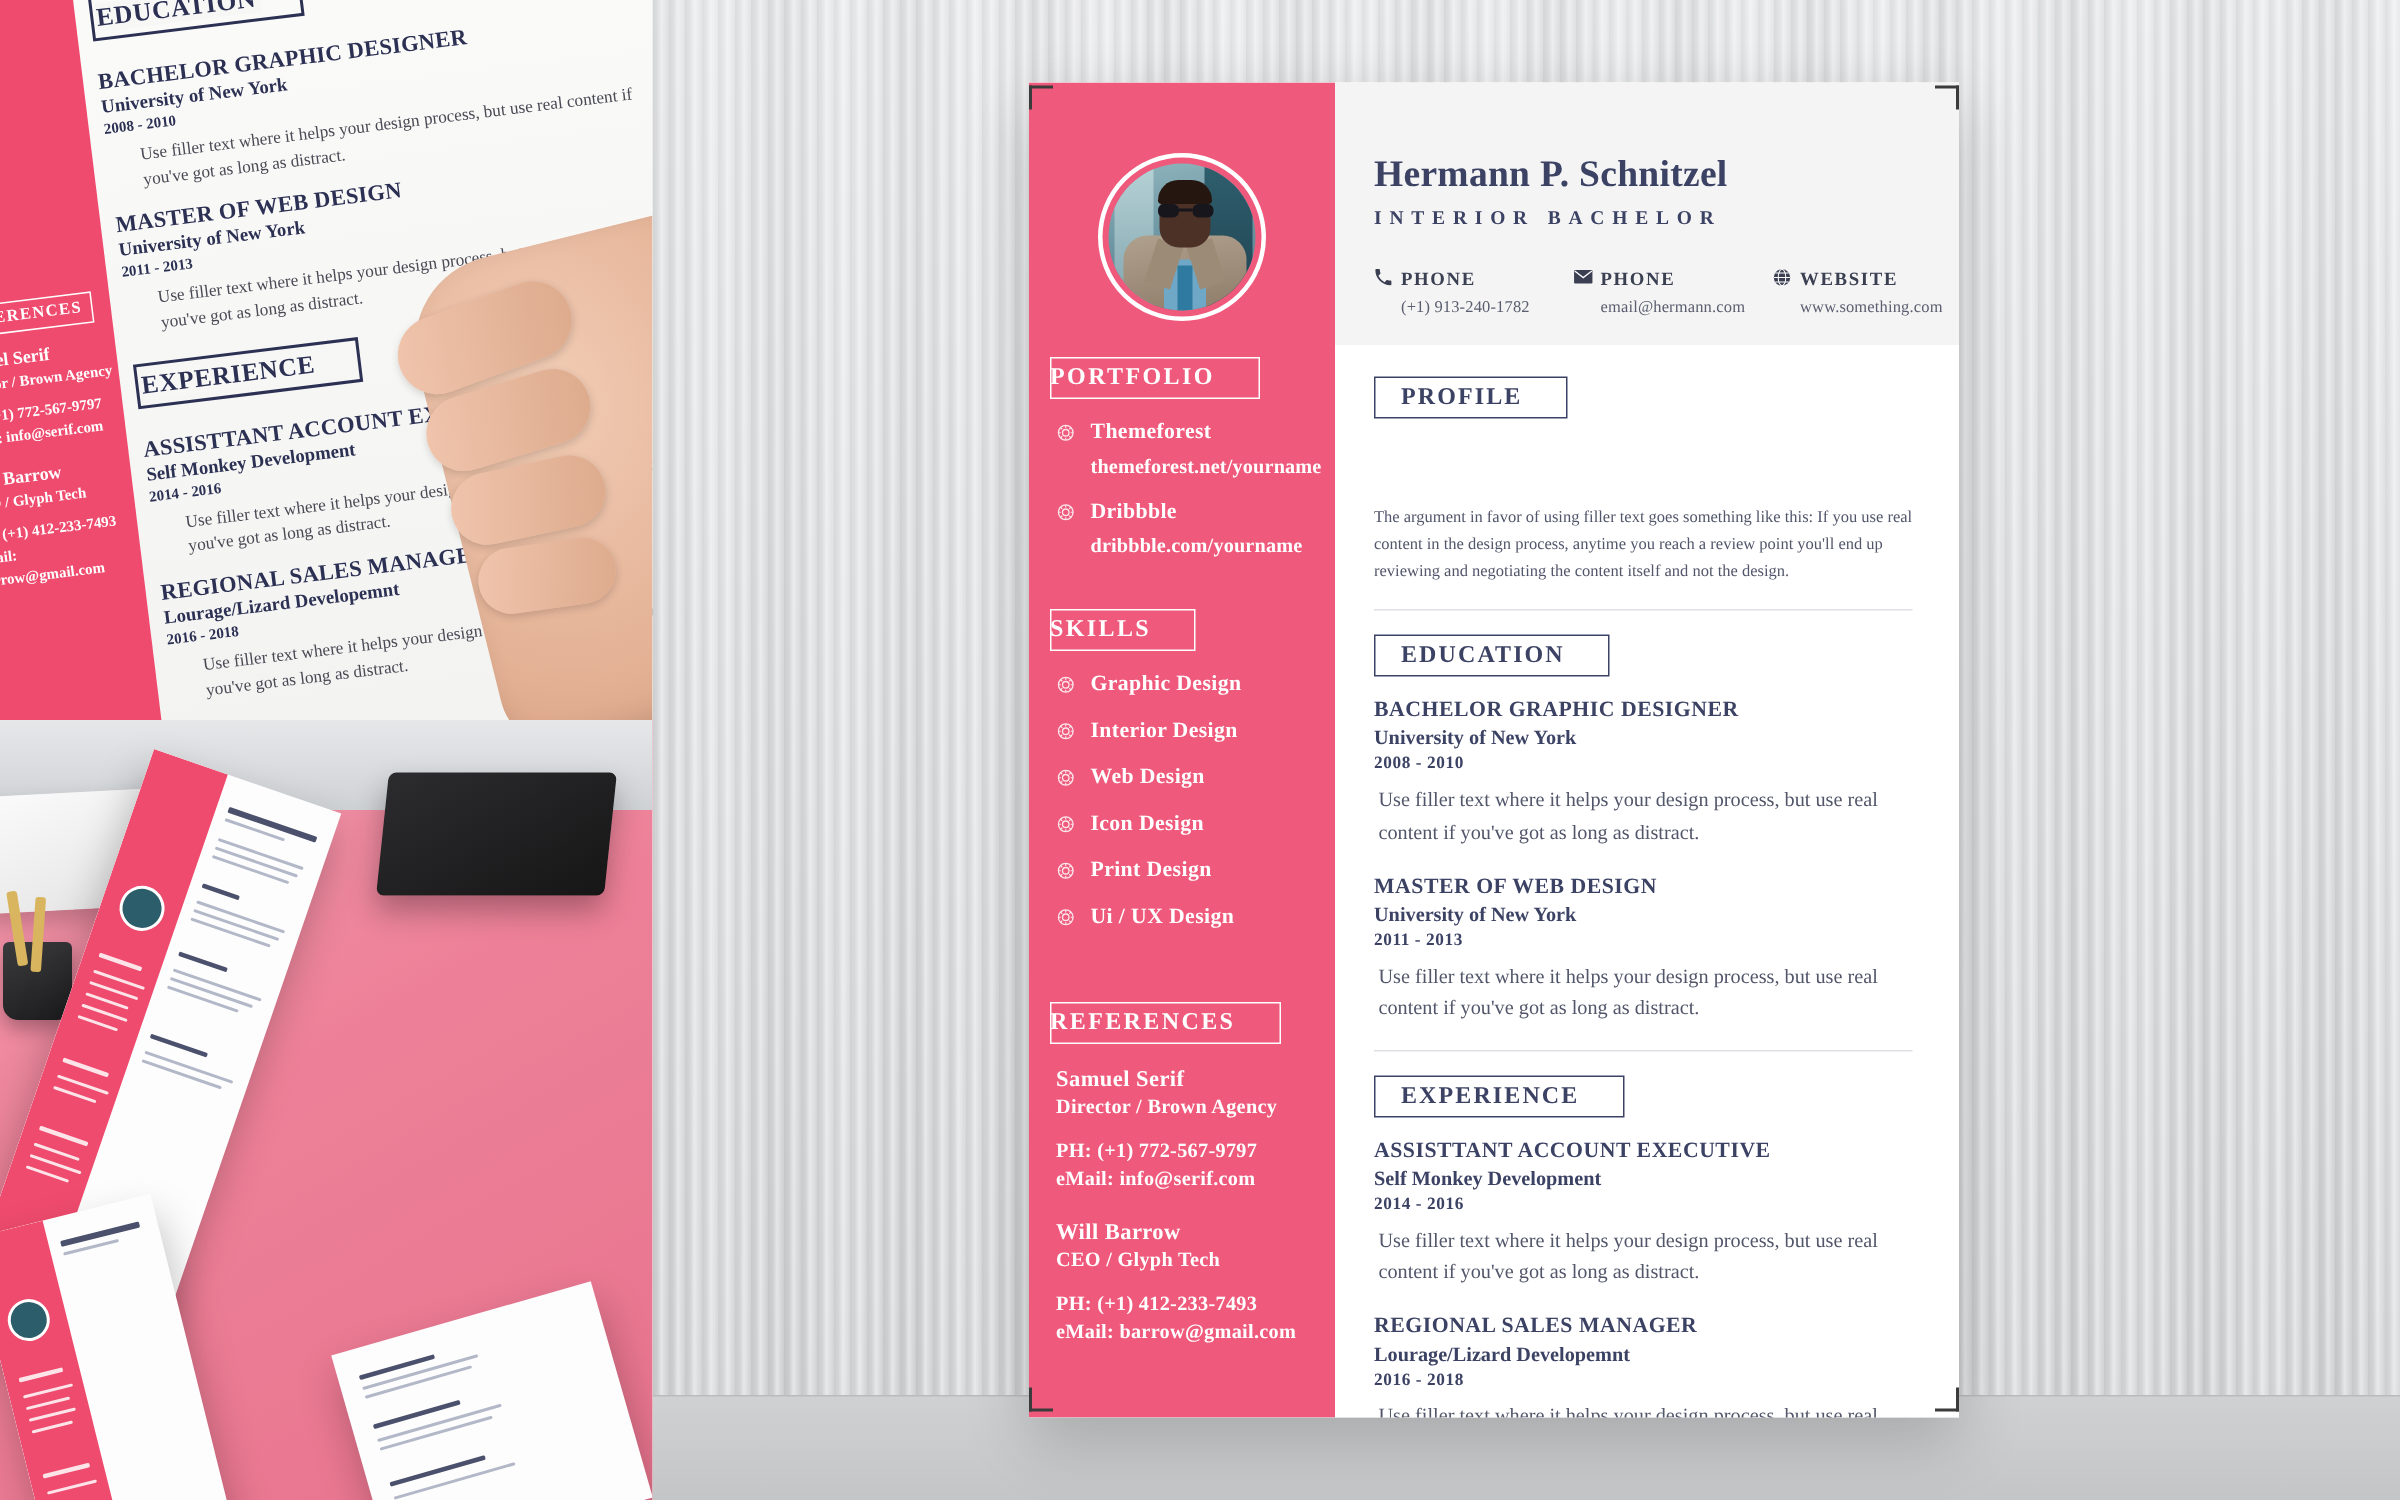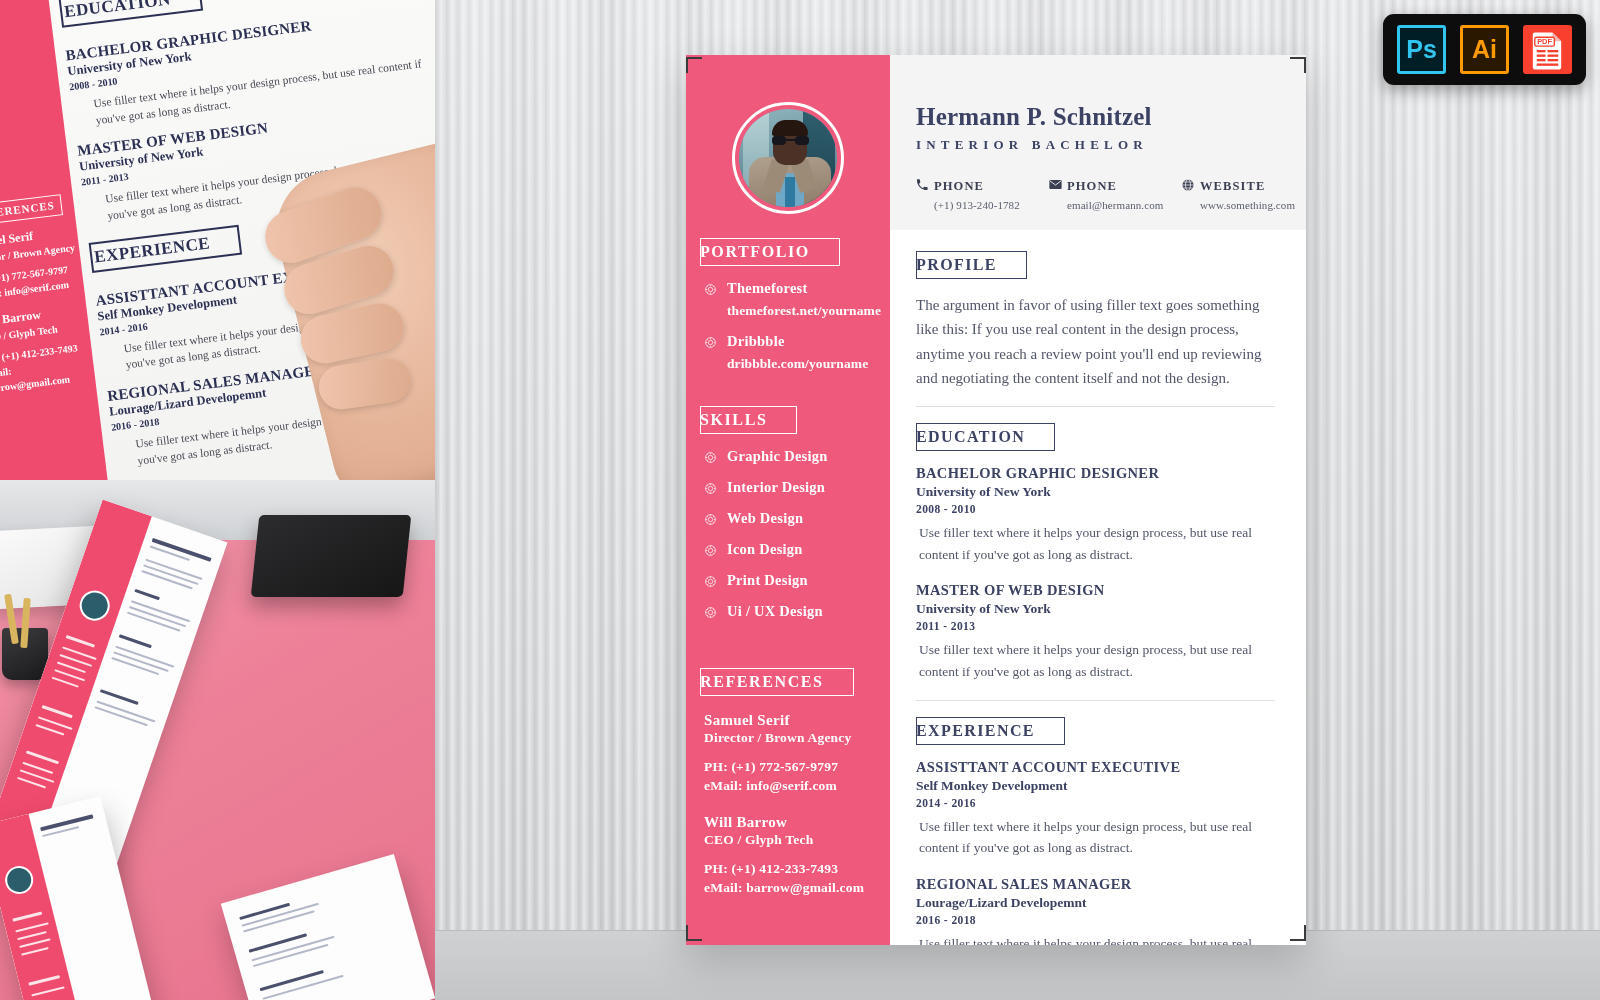--- a/index.html
+++ b/index.html
@@ -182,30 +182,30 @@
   .name { font-size: 25px; font-weight: bold; color: #3c4264; letter-spacing: .2px; line-height: 1.1; }
   .role { font-size: 13px; font-weight: bold; color: #3c4264; letter-spacing: 5.2px; margin-top: 6px; }
   .contacts { display: flex; margin-top: 26px; }
   .c-item { width: 133px; }
   .c-top { display: flex; align-items: flex-start; gap: 6px; color: #3b3f52; font-weight: bold; font-size: 12.5px; letter-spacing: 1.1px; }
   .c-val { font-size: 11px; color: #5a5e6e; margin-top: 5px; margin-left: 18px; letter-spacing: .1px; }
   .c-ico { width: 12px; height: 12px; flex: none; }
 
   .rt-body { padding: 21px 40px 0 26px; }
   .wh-head {
-    display: inline-block; border: 1.5px solid #3c4264; padding: 4px 22px 4px 6px;
+    display: inline-block; border: 1.5px solid #3c4264; padding: 4px 22px 4px 24px;
     font-size: 16px; font-weight: bold; letter-spacing: 1.4px; color: #3c4264;
     position: relative; margin-bottom: 14px;
   }
   .wh-head .ttl { position: relative; left: -7px; display: inline-block; }
   .wh-head .ttl::before {
     content: ""; position: absolute; left: -7px; top: -7px; width: 13px; height: calc(100% + 14px);
     background: #ffffff; z-index: -1;
   }
-  .para { font-size: 15px; color: #52566a; line-height: 1.62; }
+  .para { font-size: 11px; color: #52566a; line-height: 1.62; margin-top: 44px; }
   .rule { height: 1px; background: #dfe0e4; margin: 16px 0 16px; }
   .job-t { font-size: 14.5px; font-weight: bold; color: #3c4264; letter-spacing: .35px; }
   .job-o { font-size: 13.5px; font-weight: bold; color: #3c4264; margin-top: 2px; }
   .job-d { font-size: 11.5px; font-weight: bold; color: #3c4264; margin-top: 3px; letter-spacing: .4px; }
   .job-p { font-size: 13.5px; color: #52566a; line-height: 1.6; margin-top: 7px; margin-left: 3px; }
   .job { margin-bottom: 17px; }
 
   
   .badge {
     position: absolute; right: 14px; top: 14px;
@@ -573,37 +573,14 @@
             <div class="job-o">Lourage/Lizard Developemnt</div>
             <div class="job-d">2016 - 2018</div>
             <div class="job-p">Use filler text where it helps your design process, but use real content if you've got as long as distract.</div>
           </div>
         </div>
 
       </div>
     </div>
   </div>
 
-  <div class="badge">
-    <div class="b-ico b-ps">
-      <span>Ps</span>
-    </div>
-    <div class="b-ico b-ai">
-      <span>Ai</span>
-    </div>
-    <div class="b-ico b-pdf">
-      <svg viewBox="0 0 44 44" width="44" height="44">
-        <path d="M9 4h18l9 9v27a2 2 0 0 1-2 2H9a2 2 0 0 1-2-2V6a2 2 0 0 1 2-2z" fill="#ffffff"></path>
-        <path d="M27 4l9 9h-9z" fill="#f3b6ae"></path>
-        <rect x="9" y="9" width="20" height="9" rx="1.6" fill="#ffffff" stroke="#f9402f" stroke-width="1.4"></rect>
-        <text x="19" y="16.2" font-family="Liberation Sans, sans-serif" font-size="7.6" font-weight="bold" fill="#f9402f" text-anchor="middle">PDF</text>
-        <rect x="11" y="22" width="9" height="2.4" fill="#f9402f"></rect>
-        <rect x="22" y="22" width="11" height="2.4" fill="#f9402f"></rect>
-        <rect x="11" y="26.6" width="9" height="2.4" fill="#f9402f"></rect>
-        <rect x="22" y="26.6" width="11" height="2.4" fill="#f9402f"></rect>
-        <rect x="11" y="31.2" width="9" height="2.4" fill="#f9402f"></rect>
-        <rect x="22" y="31.2" width="11" height="2.4" fill="#f9402f"></rect>
-        <rect x="11" y="35.8" width="22" height="2.4" fill="#f9402f"></rect>
-      </svg>
-    </div>
-  </div>
 
 </div>
 
 </body></html>

